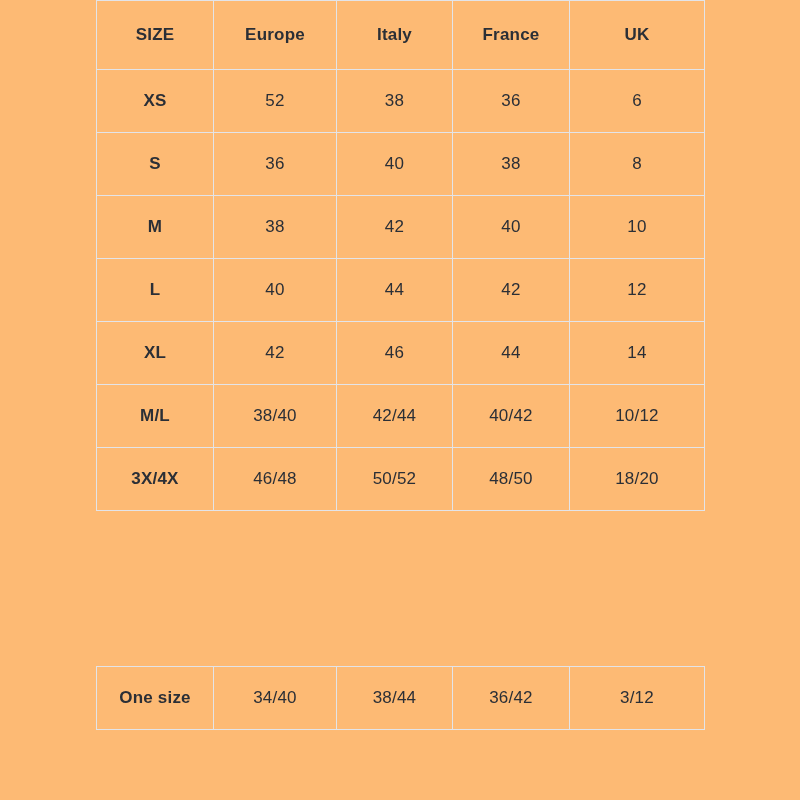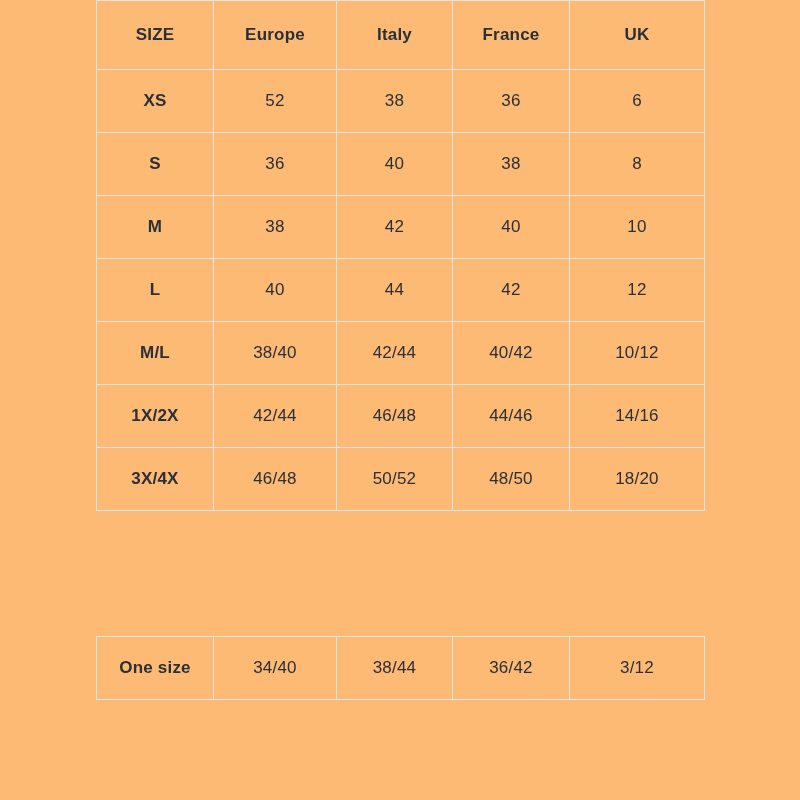--- a/index.html
+++ b/index.html
@@ -18,21 +18,21 @@
     height: 800px;
     overflow: hidden;
     background: #fdba74;
   }
   .table-wrap {
     position: absolute;
     left: 96px;
     width: 608px;
   }
   #main-table-wrap { top: 0px; }
-  #secondary-table-wrap { top: 636px; }
+  #secondary-table-wrap { top: 666px; }
 
   table.size-table {
     width: 608px;
     border-collapse: collapse;
     table-layout: fixed;
   }
   table.size-table col.c0 { width: 117px; }
   table.size-table col.c1 { width: 123px; }
   table.size-table col.c2 { width: 116px; }
   table.size-table col.c3 { width: 117px; }
@@ -108,32 +108,32 @@
           <td>10</td>
         </tr>
         <tr>
           <td class="rowhead">L</td>
           <td>40</td>
           <td>44</td>
           <td>42</td>
           <td>12</td>
         </tr>
         <tr>
+          <td class="rowhead">XL</td>
+          <td>42</td>
+          <td>46</td>
+          <td>44</td>
+          <td>14</td>
+        </tr>
+        <tr>
           <td class="rowhead">M/L</td>
           <td>38/40</td>
           <td>42/44</td>
           <td>40/42</td>
           <td>10/12</td>
-        </tr>
-        <tr>
-          <td class="rowhead">1X/2X</td>
-          <td>42/44</td>
-          <td>46/48</td>
-          <td>44/46</td>
-          <td>14/16</td>
         </tr>
         <tr>
           <td class="rowhead">3X/4X</td>
           <td>46/48</td>
           <td>50/52</td>
           <td>48/50</td>
           <td>18/20</td>
         </tr>
       </tbody>
     </table>

